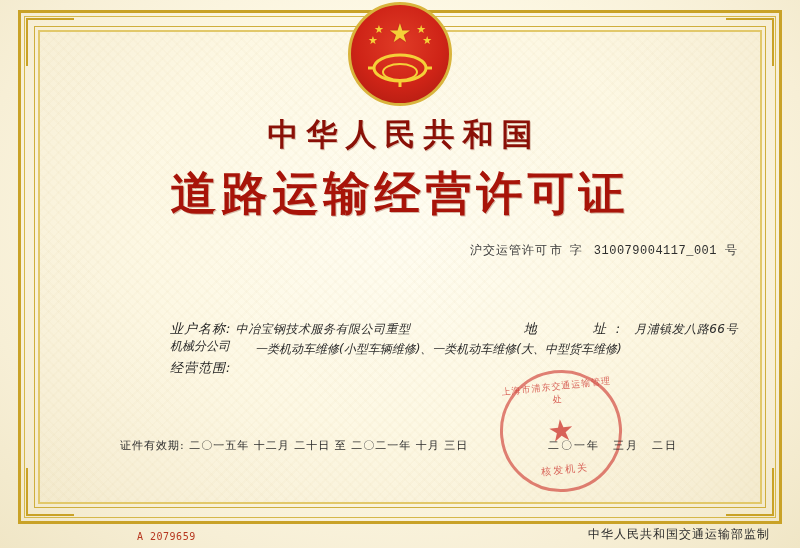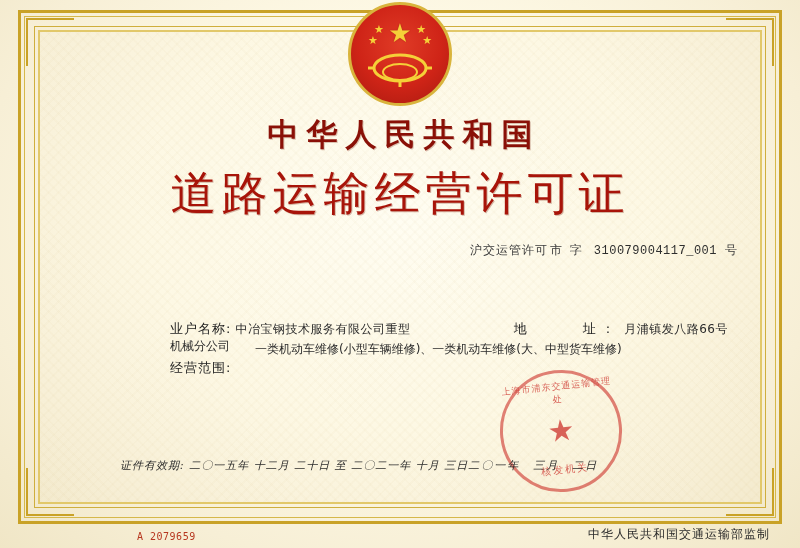--- a/index.html
+++ b/index.html
@@ -120,21 +120,21 @@
     text-shadow: 1px 1px 0 rgba(120,30,10,.25);
     padding-left: 8px;
   }
   .title-sub {
     position: absolute;
     top: 163px;
     left: 0; right: 0;
     text-align: center;
     font-family: "DejaVu Serif", serif;
     font-size: 46px;
-    font-weight: normal;
+    font-weight: bold;
     letter-spacing: 5px;
     color: #a81409;
     text-shadow: 1px 1px 0 rgba(120,30,10,.3);
   }
 
   
   .number-row {
     position: absolute;
     top: 242px;
     right: 62px;
@@ -153,24 +153,25 @@
     color: #2e2e2e;
     margin: 0 8px;
     text-align: right;
   }
   .number-row .tail { letter-spacing: 1px; }
 
   
   .fields {
     position: absolute;
     left: 170px;
-    right: 72px;
+    right: 62px;
     top: 282px;
     font-family: "DejaVu Sans", sans-serif;
     color: #2b2b2b;
+    font-style: italic;
   }
   .field-line {
     display: flex;
     align-items: baseline;
     font-size: 13px;
     margin-bottom: 2px;
   }
   .field-label {
     font-size: 13px;
     letter-spacing: 1px;
@@ -245,27 +246,27 @@
     color: rgba(200,30,25,.8);
     letter-spacing: 2px;
     font-family: "DejaVu Sans", sans-serif;
   }
 
   
   .validity-line {
     position: absolute;
     left: 120px;
     right: 62px;
-    top: 458px;
+    top: 438px;
     display: flex;
+    justify-content: space-between;
     align-items: baseline;
     font-family: "DejaVu Sans", sans-serif;
     font-size: 11px;
     color: #2b2b2b;
-    font-style: italic;
   }
   .validity-left { letter-spacing: 1px; }
   .validity-right { letter-spacing: 2px; margin-right: 60px; }
 
   
   .footer-left {
     position: absolute;
     left: 104px;
     bottom: 6px;
     font-family: "DejaVu Sans Mono", monospace;

